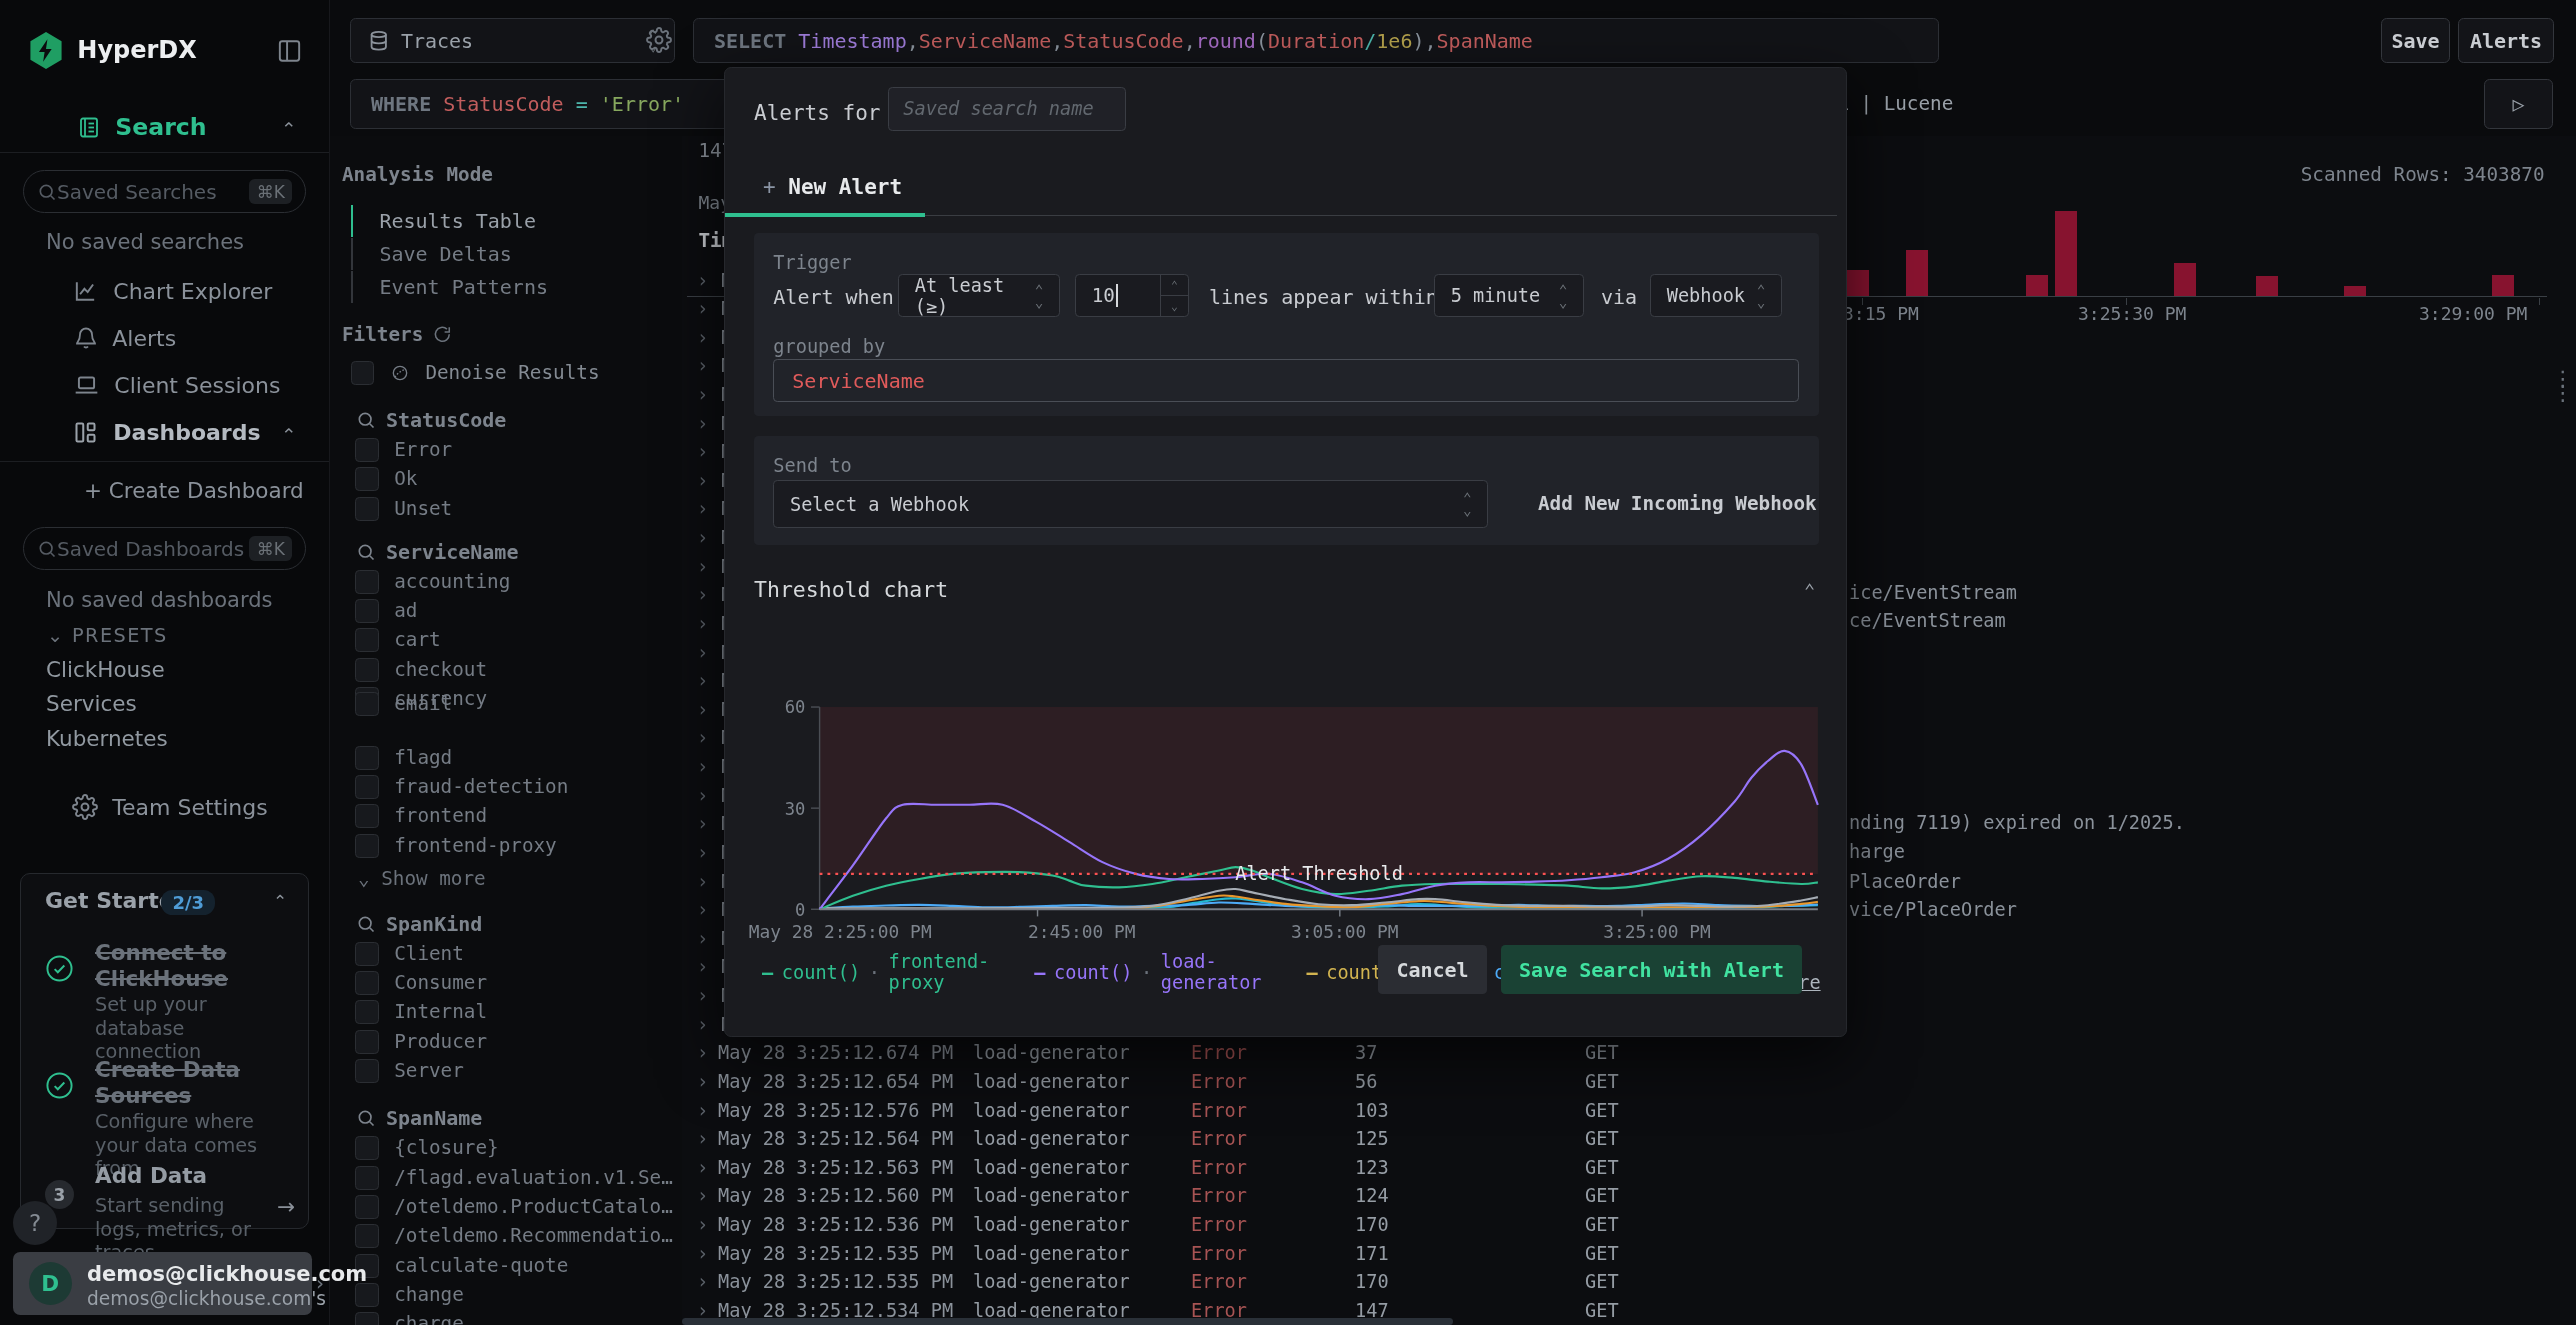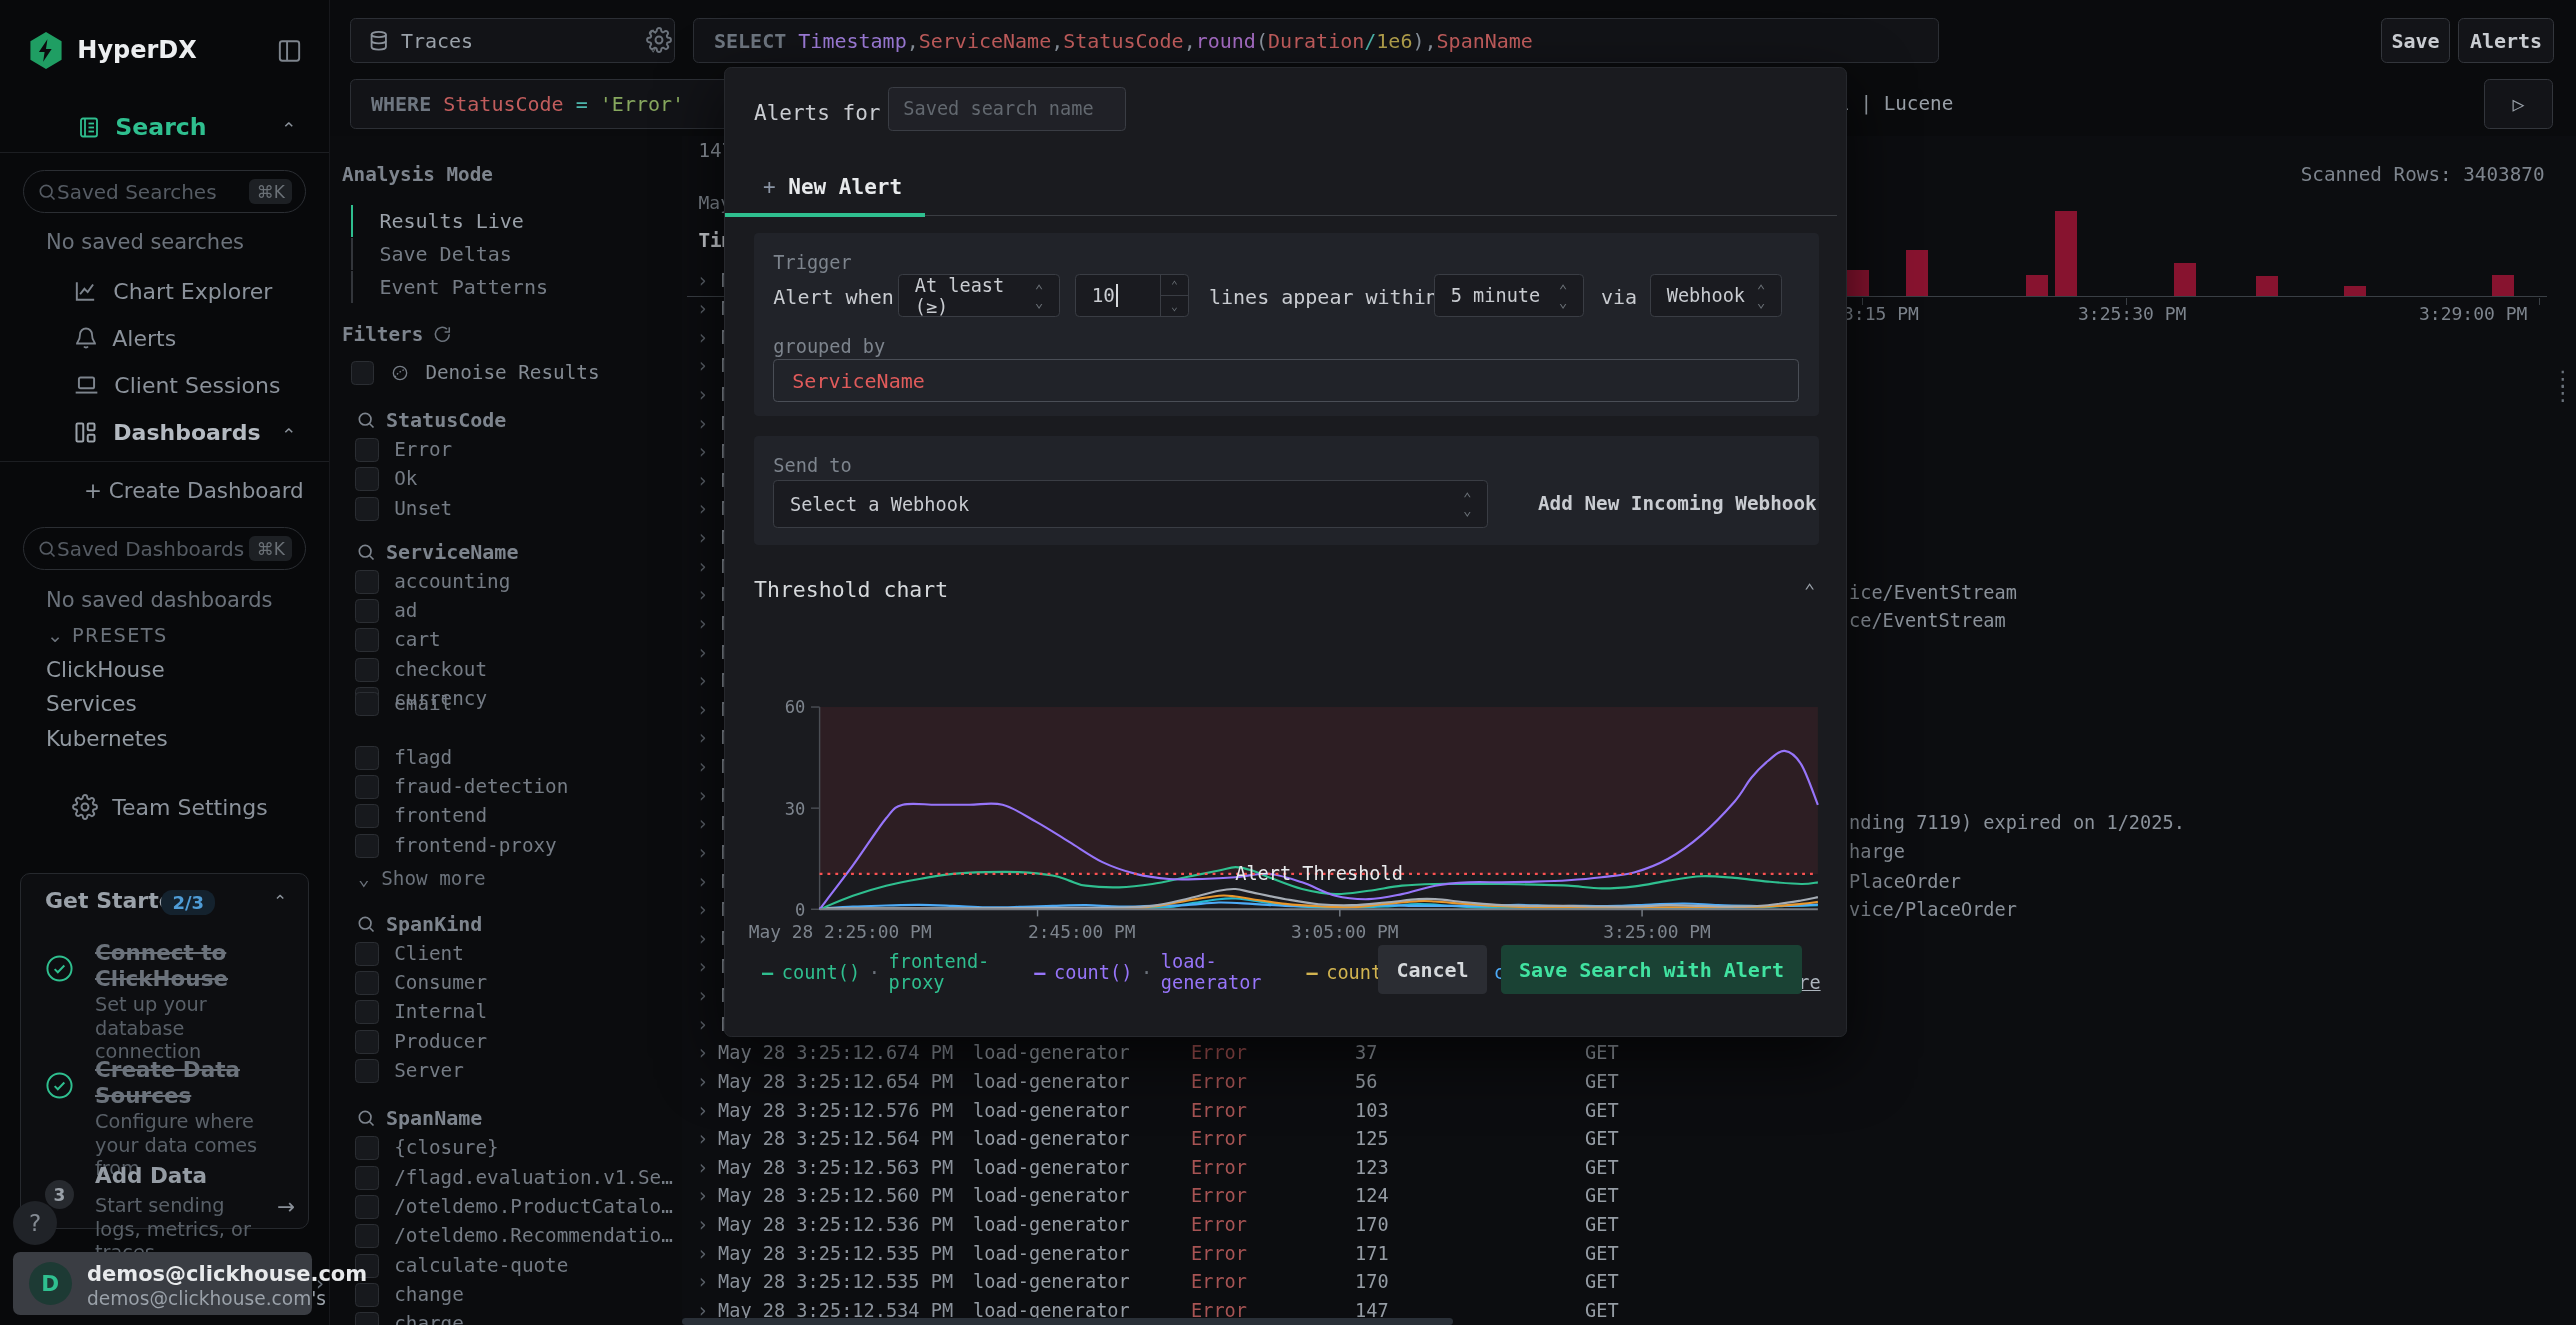--- a/index.html
+++ b/index.html
@@ -440,21 +440,21 @@
       <div class="abs" style="left:74px;top:36px;font-size:18.6px;color:#9aa1a9;">demos@clickhouse.com's</div>
     </div>
     <span class="abs" style="left:316px;top:1271px;color:#6b727b;font-size:20px;">›</span>
   </div>
 
   <div id="filters" class="abs mono">
     <div class="fhead" style="left:13px;top:27px;">Analysis Mode</div>
     <div id="analysis-modes">
         <div class="abs mono" style="left: 21.5px; top: 69px; display: flex; align-items: center;">
           <span style="width:2.9px;height:31.5px;background:#2fbf8f;margin-right:26px;"></span>
-          <span style="font-size:20px;color:#9aa1a9;">Results Live</span>
+          <span style="font-size:20px;color:#9aa1a9;">Results Table</span>
         </div>
         <div class="abs mono" style="left: 21.5px; top: 102px; display: flex; align-items: center;">
           <span style="width:2.9px;height:31.5px;background:#33363b;margin-right:26px;"></span>
           <span style="font-size:20px;color:#757c85;">Save Deltas</span>
         </div>
         <div class="abs mono" style="left: 21.5px; top: 135px; display: flex; align-items: center;">
           <span style="width:2.9px;height:31.5px;background:#33363b;margin-right:26px;"></span>
           <span style="font-size:20px;color:#757c85;">Event Patterns</span>
         </div>
       </div>
@@ -602,21 +602,21 @@
         <div class="fitem mono" style="left: 26px; top: 1176px;">
           <span class="cbx"></span>
           <span>charge</span>
         </div>
       </div>
   </div>
 
   <div id="modal" class="abs mono">
     <div class="abs" style="left:29px;top:33px;font-size:21px;color:#c9ccd1;">Alerts for</div>
     <div class="abs" style="left:163px;top:18.6px;width:238px;height:44px;border:1.4px solid #3a3d44;border-radius:4.3px;background:#202127;display:flex;align-items:center;padding:0 14.3px;box-sizing:border-box;">
-      <span style="color:#62686f;font-size:18.6px;">Saved search name</span>
+      <span style="color:#62686f;font-size:18.6px;font-style:italic;">Saved search name</span>
     </div>
     <div class="abs" style="left:38px;top:107px;font-size:21px;">
       <span style="color:#8b95a5;">+ </span><span style="color:#e8eaec;font-weight:bold;">New Alert</span>
     </div>
     <div class="abs" style="left:0px;top:145px;width:200px;height:3.6px;background:#2fbf8f;"></div>
     <div class="abs" style="left:200px;top:147px;width:912px;height:1.4px;background:#3a3d42;"></div>
 
     <div class="panel" style="top:165px;height:183px;">
       <div class="mlabel" style="left:19.3px;top:18.6px;">Trigger</div>
       <div class="abs" style="left:19.3px;top:52px;font-size:20px;color:#c9ccd1;">Alert when</div>

